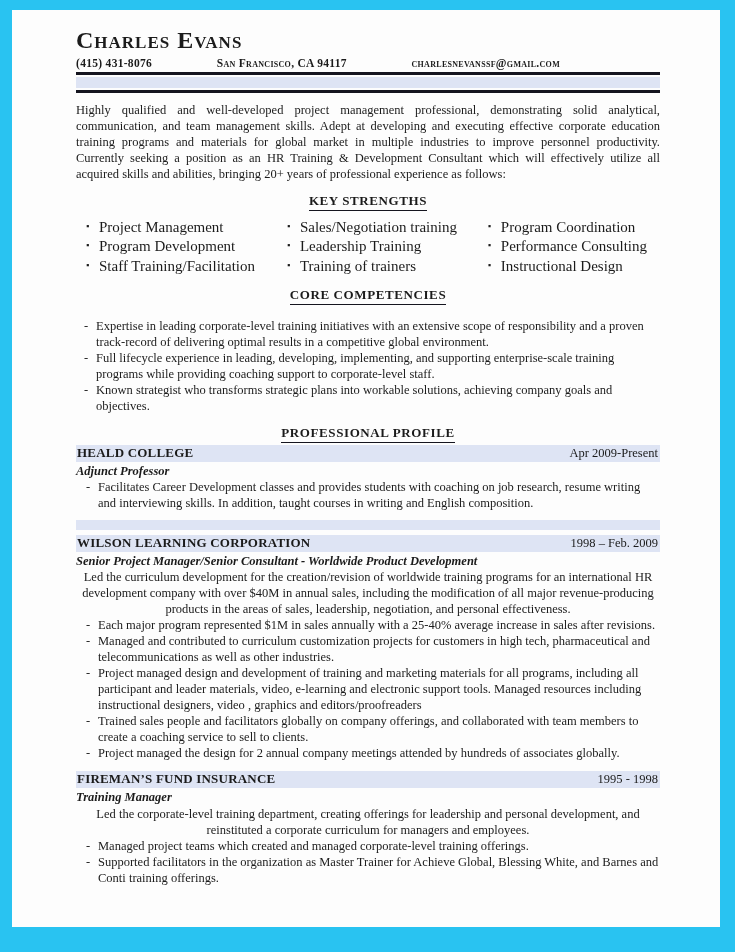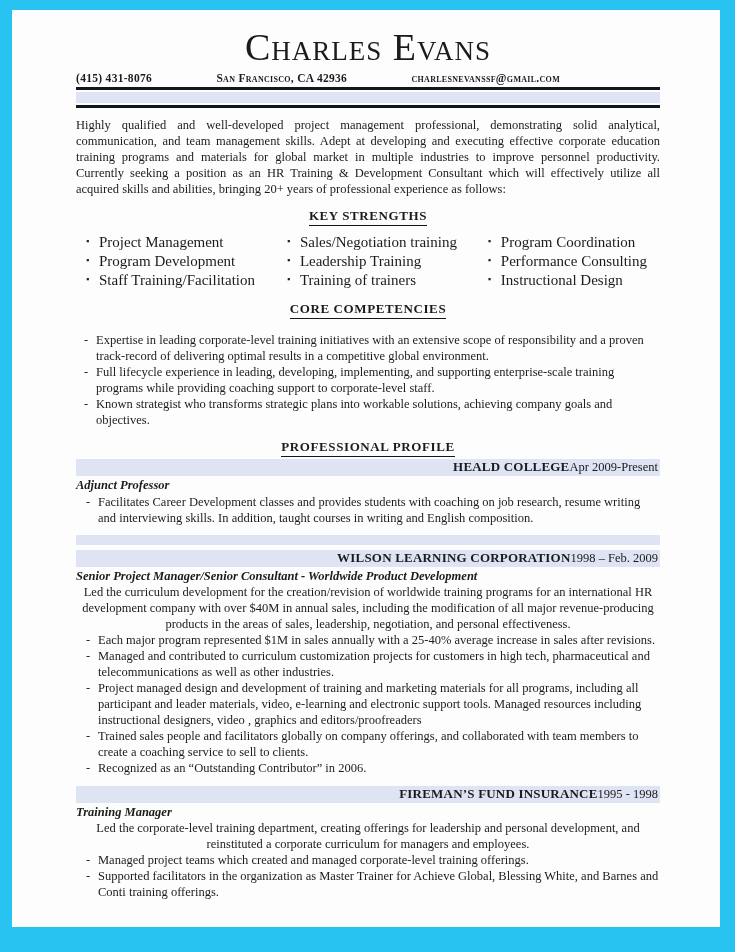--- a/index.html
+++ b/index.html
@@ -13,24 +13,23 @@
   }
   .sheet {
     width: 100%; height: 100%;
     background: #fdfdfd;
     padding: 18px 60px 6px 64px;
     overflow: hidden;
   }
 
   
   .name {
-    text-align: center;
     font-variant: small-caps;
-    font-weight: normal;
-    font-size: 38px;
+    font-weight: bold;
+    font-size: 24px;
     letter-spacing: 1px;
     line-height: 1.05;
   }
   .contact-row {
     display: flex;
     align-items: baseline;
     margin-top: 4px;
     padding-right: 100px;
     justify-content: space-between;
     font-variant: small-caps;
@@ -94,42 +93,42 @@
   
   ul.dash { list-style: none; font-size: 12.5px; line-height: 1.28; }
   ul.dash li { position: relative; padding-left: 14px; }
   ul.dash li::before { content: "-"; position: absolute; left: 2px; top: 0; }
   .core-bullets { margin-top: 13px; padding-left: 6px; }
 
   
   .job { margin-top: 8px; }
   .job-bar {
     display: flex;
-    justify-content: flex-end;
+    justify-content: space-between;
     align-items: baseline;
     background: #dee4f4;
     padding: 0 2px 1px 1px;
   }
   .job-company { font-weight: bold; font-size: 13px; letter-spacing: 0.2px; }
   .job-dates { font-size: 12.5px; }
   .job-title { font-weight: bold; font-style: italic; font-size: 12.5px; line-height: 1.3; margin-top: 1px; }
   .job-desc { font-size: 12.5px; line-height: 1.28; text-align: center; }
   .job ul.dash { margin-left: 8px; }
   .spacer-band { height: 10px; background: #dee4f4; margin-top: 9px; margin-bottom: 5px; }
 </style>
 </head>
 <body>
 
 <div class="frame">
   <div class="sheet">
 
     <div class="name">Charles Evans</div>
     <div class="contact-row">
       <span class="phone">(415) 431-8076</span>
-      <span>San Francisco, CA 42936</span>
+      <span>San Francisco, CA 94117</span>
       <span>charlesnevanssf@gmail.com</span>
     </div>
     <div class="rule-double"></div>
     <div class="band"></div>
     <div class="rule-double second"></div>
 
     <p class="summary">Highly qualified and well-developed project management professional, demonstrating solid analytical, communication, and team management skills. Adept at developing and executing effective corporate education training programs and materials for global market in multiple industries to improve personnel productivity. Currently seeking a position as an HR Training &amp; Development Consultant which will effectively utilize all acquired skills and abilities, bringing 20+ years of professional experience as follows:</p>
 
     <div class="section-heading">
       <span>KEY STRENGTHS</span>
@@ -183,21 +182,21 @@
         <span class="job-company">WILSON LEARNING CORPORATION</span>
         <span class="job-dates">1998 – Feb. 2009</span>
       </div>
       <div class="job-title">Senior Project Manager/Senior Consultant - Worldwide Product Development</div>
       <p class="job-desc">Led the curriculum development for the creation/revision of worldwide training programs for an international HR development company with over $40M in annual sales, including the modification of all major revenue-producing products in the areas of sales, leadership, negotiation, and personal effectiveness.</p>
       <ul class="dash">
         <li>Each major program represented $1M in sales annually with a 25-40% average increase in sales after revisions.</li>
         <li>Managed and contributed to curriculum customization projects for customers in high tech, pharmaceutical and telecommunications as well as other industries.</li>
         <li>Project managed design and development of training and marketing materials for all programs, including all participant and leader materials, video, e-learning and electronic support tools. Managed resources including instructional designers, video , graphics and editors/proofreaders</li>
         <li>Trained sales people and facilitators globally on company offerings, and collaborated with team members to create a coaching service to sell to clients.</li>
-        <li>Recognized as an “Outstanding Contributor” in 2006.</li>
+        <li>Project managed the design for 2 annual company meetings attended by hundreds of associates globally.</li>
       </ul>
     </div>
 
     <div class="job" style="margin-top:10px">
       <div class="job-bar">
         <span class="job-company">FIREMAN’S FUND INSURANCE</span>
         <span class="job-dates">1995 - 1998</span>
       </div>
       <div class="job-title">Training Manager</div>
       <p class="job-desc">Led the corporate-level training department, creating offerings for leadership and personal development, and reinstituted a corporate curriculum for managers and employees.</p>

